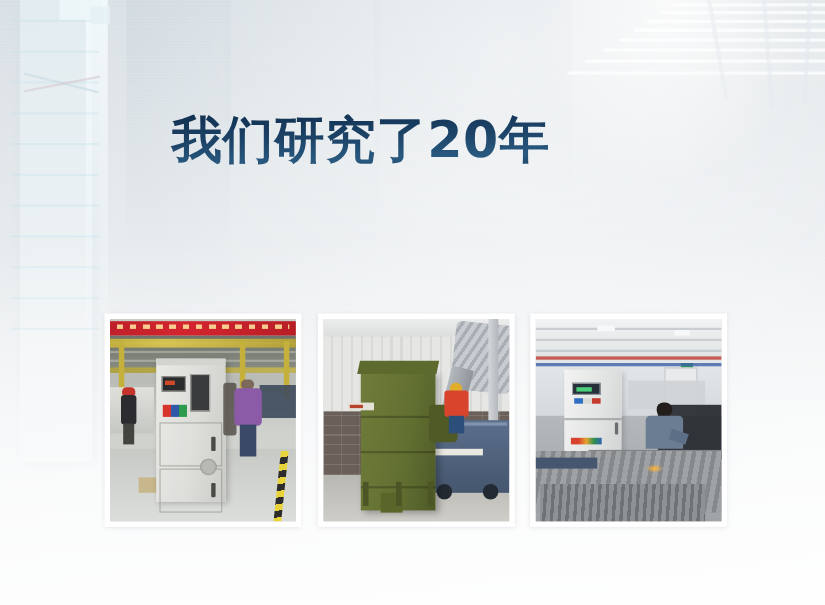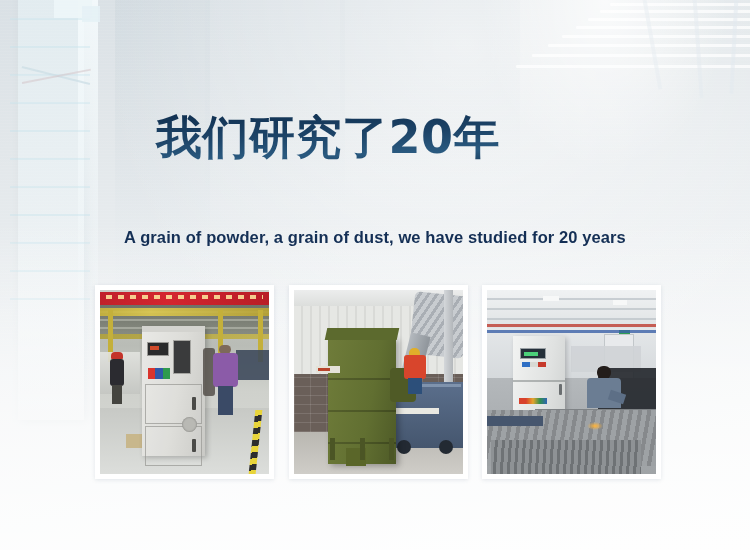--- a/index.html
+++ b/index.html
@@ -108,21 +108,21 @@
     color:#16395c;
     letter-spacing:.5px;
     line-height:1;
     background: linear-gradient(178deg, #0f2e4e 0%, #1d4468 42%, #2a5a80 72%, #143351 100%);
     -webkit-background-clip:text;
     background-clip:text;
     -webkit-text-fill-color:transparent;
     text-shadow:none;
   }
   .title-line1 { font-size:44px; }
-  .title-line2 { font-size:46px; margin-top:10px; padding-left:68px; }
+  .title-line2 { font-size:46px; padding-left:68px; }
 
   .title-sep {
     display:inline-block;
     width:9px; height:9px; border-radius:50%;
     background:#1d4468;
     vertical-align:middle;
     margin:0 26px 8px 26px;
     -webkit-text-fill-color:#1d4468;
   }
 
@@ -332,21 +332,20 @@
     </div>
 
     <div class="bg-haze"></div>
     <div class="bg-grain"></div>
   </div>
 
   <div class="headline">
     <div class="title-line2">我们研究了20年</div>
   </div>
 
-  <div class="subtitle">A grain of powder, a grain of dust, we have studied for 20 years</div>
 
   <div class="photo-row">
 
     <div class="photo-frame">
       <div class="photo p1">
         <div class="ceil">
             <i style="top:6px"></i>
             <i style="top:14px"></i>
             <i style="top:22px"></i>
           </div>

